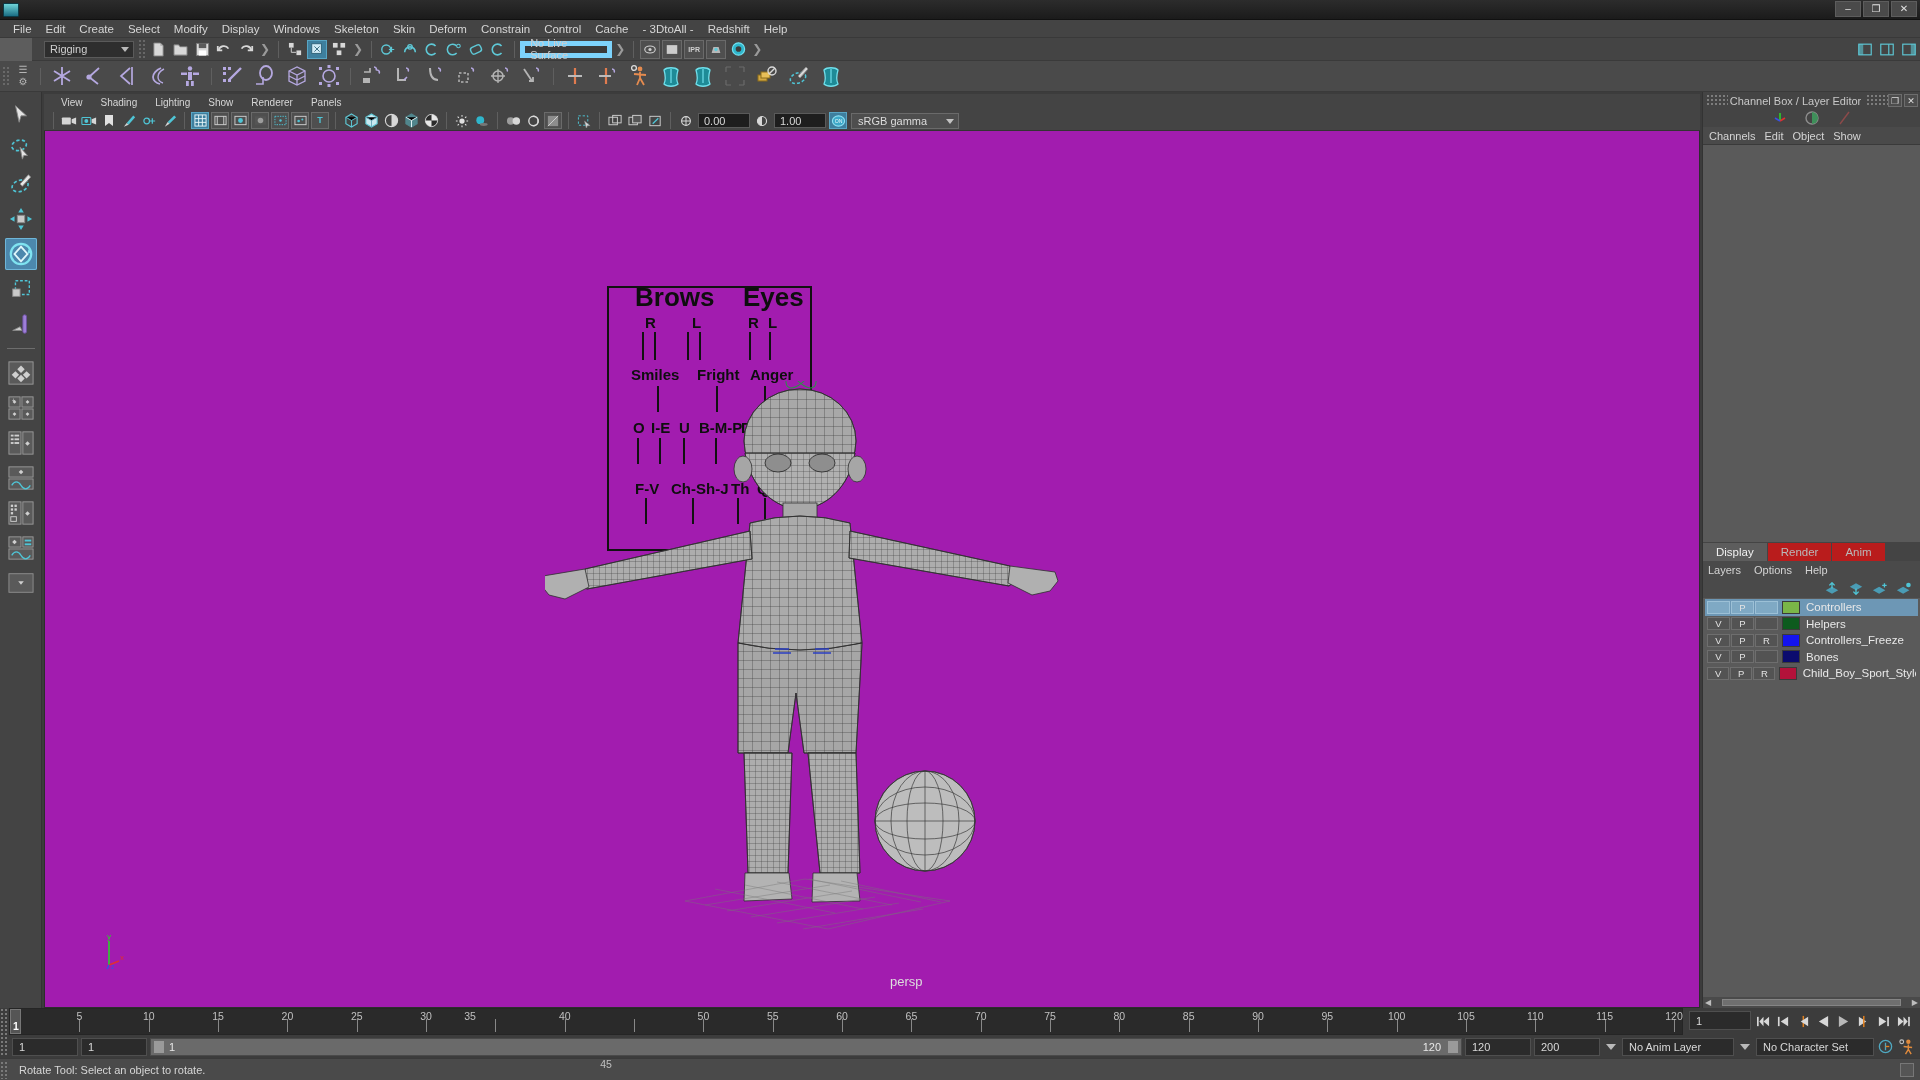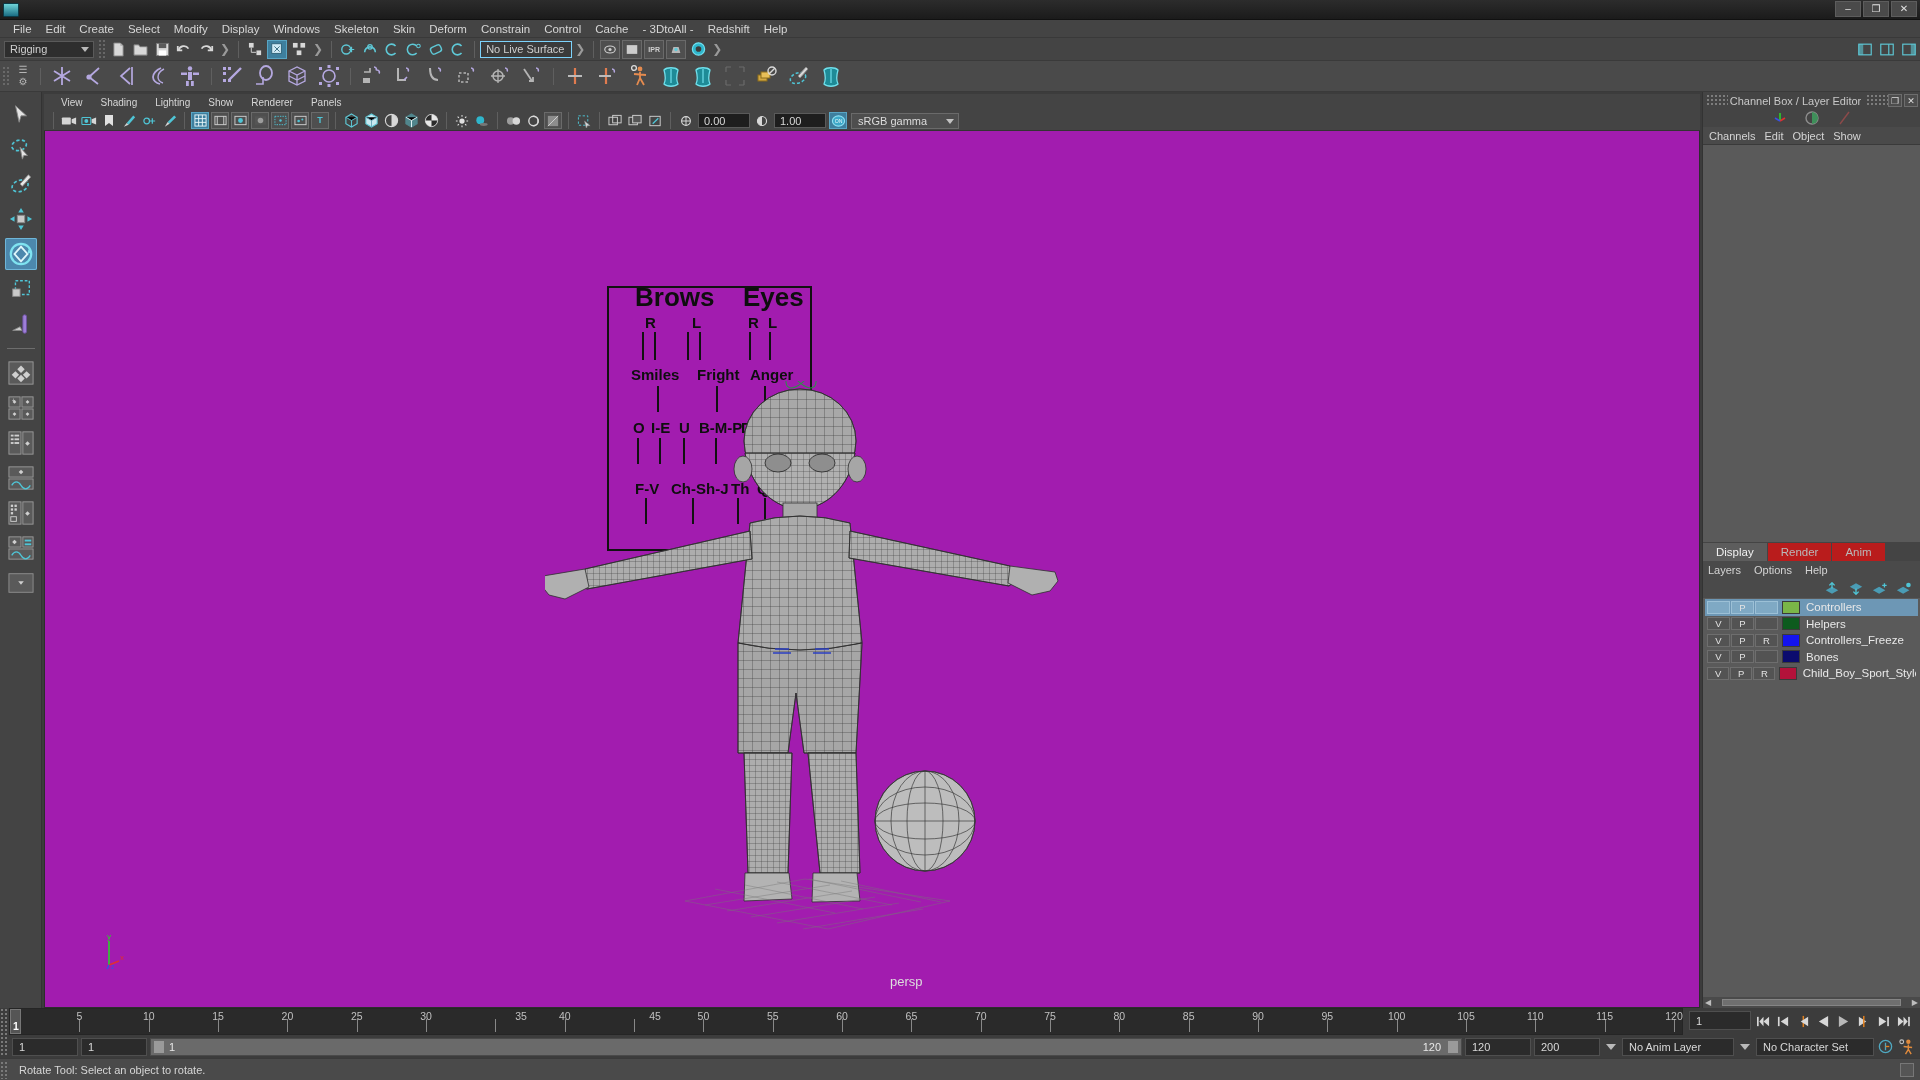--- a/index.html
+++ b/index.html
@@ -38,21 +38,21 @@
     height:18px; background:#444; display:flex; align-items:center;
     padding-left:6px; flex:none; border-bottom:1px solid #393939;
   }
   .menubar .mi {
     color:#d6d6d6; font-size:11.5px; padding:1px 7px; line-height:16px; white-space:nowrap;
   }
 
   
   .statusline {
     height:23px; background:#444; display:flex; align-items:center; flex:none;
-    border-bottom:1px solid #3a3a3a; padding-left:4px; gap:0px;
+    border-bottom:1px solid #3a3a3a; padding-left:12px; gap:0px;margin-left:32px;
   }
   .dropdown-menuset {
     width:90px; height:17px; background:#2e2e2e; border:1px solid #5a5a5a;
     color:#d0d0d0; font-size:11px; display:flex; align-items:center;
     padding-left:5px; position:relative; margin-right:4px;
   }
   .dropdown-menuset .arrow {
     position:absolute; right:4px; top:5px; width:0;height:0;
     border-left:4px solid transparent;border-right:4px solid transparent;border-top:5px solid #b9b9b9;
   }
@@ -62,21 +62,21 @@
   .tb-divider { width:1px; height:17px; background:#5f5f5f; margin:0 5px; flex:none; }
   .tb-arrowsep { color:#9a9a9a; font-size:12px; margin:0 3px; flex:none; }
   .ic {
     width:20px;height:19px; margin:0 1px; flex:none; position:relative;
     display:flex;align-items:center;justify-content:center;
     font-size:12px; color:#cfcfcf;
   }
   .ic.boxed { border:1px solid #6a6a6a; background:#4f4f4f; }
   .ic.active { background:#3e7f9e; border:1px solid #58a5c4; }
   .livesurface {
-    width:92px;height:17px;background:#3a3a3a;border:1px solid #7dd3fc;color:#cfcfcf;
+    width:92px;height:17px;background:#3a3a3a;border:5px solid #7dd3fc;color:#cfcfcf;
     font-size:11px; display:flex;align-items:center;padding-left:5px; flex:none;
   }
   .statusline .spacer { flex:1; }
 
   
   .shelfrow {
     height:31px; background:#4a4a4a; display:flex; align-items:center;
     border-bottom:1px solid #3a3a3a; flex:none; padding-left:2px;
   }
   .shelf-tabs { width:24px; height:30px; display:flex; flex-direction:column;
@@ -1204,25 +1204,25 @@
         <div class="ts-num" style="left: 138.79px;">10</div>
         <div class="ts-tick" style="left: 208.118px;"></div>
         <div class="ts-num" style="left: 208.118px;">15</div>
         <div class="ts-tick" style="left: 277.445px;"></div>
         <div class="ts-num" style="left: 277.445px;">20</div>
         <div class="ts-tick" style="left: 346.773px;"></div>
         <div class="ts-num" style="left: 346.773px;">25</div>
         <div class="ts-tick" style="left: 416.101px;"></div>
         <div class="ts-num" style="left: 416.101px;">30</div>
         <div class="ts-tick" style="left: 485.429px;"></div>
-        <div class="ts-num" style="left: 511px;">35</div>
+        <div class="ts-num" style="left: 460px;">35</div>
         <div class="ts-tick" style="left: 554.756px;"></div>
         <div class="ts-num" style="left: 554.756px;">40</div>
         <div class="ts-tick" style="left: 624.084px;"></div>
-        <div class="ts-num" style="left: 645px;">45</div>
+        <div class="ts-num" style="left: 596px; margin-top: 48px;">45</div>
         <div class="ts-tick" style="left: 693.412px;"></div>
         <div class="ts-num" style="left: 693.412px;">50</div>
         <div class="ts-tick" style="left: 762.739px;"></div>
         <div class="ts-num" style="left: 762.739px;">55</div>
         <div class="ts-tick" style="left: 832.067px;"></div>
         <div class="ts-num" style="left: 832.067px;">60</div>
         <div class="ts-tick" style="left: 901.395px;"></div>
         <div class="ts-num" style="left: 901.395px;">65</div>
         <div class="ts-tick" style="left: 970.723px;"></div>
         <div class="ts-num" style="left: 970.723px;">70</div>

